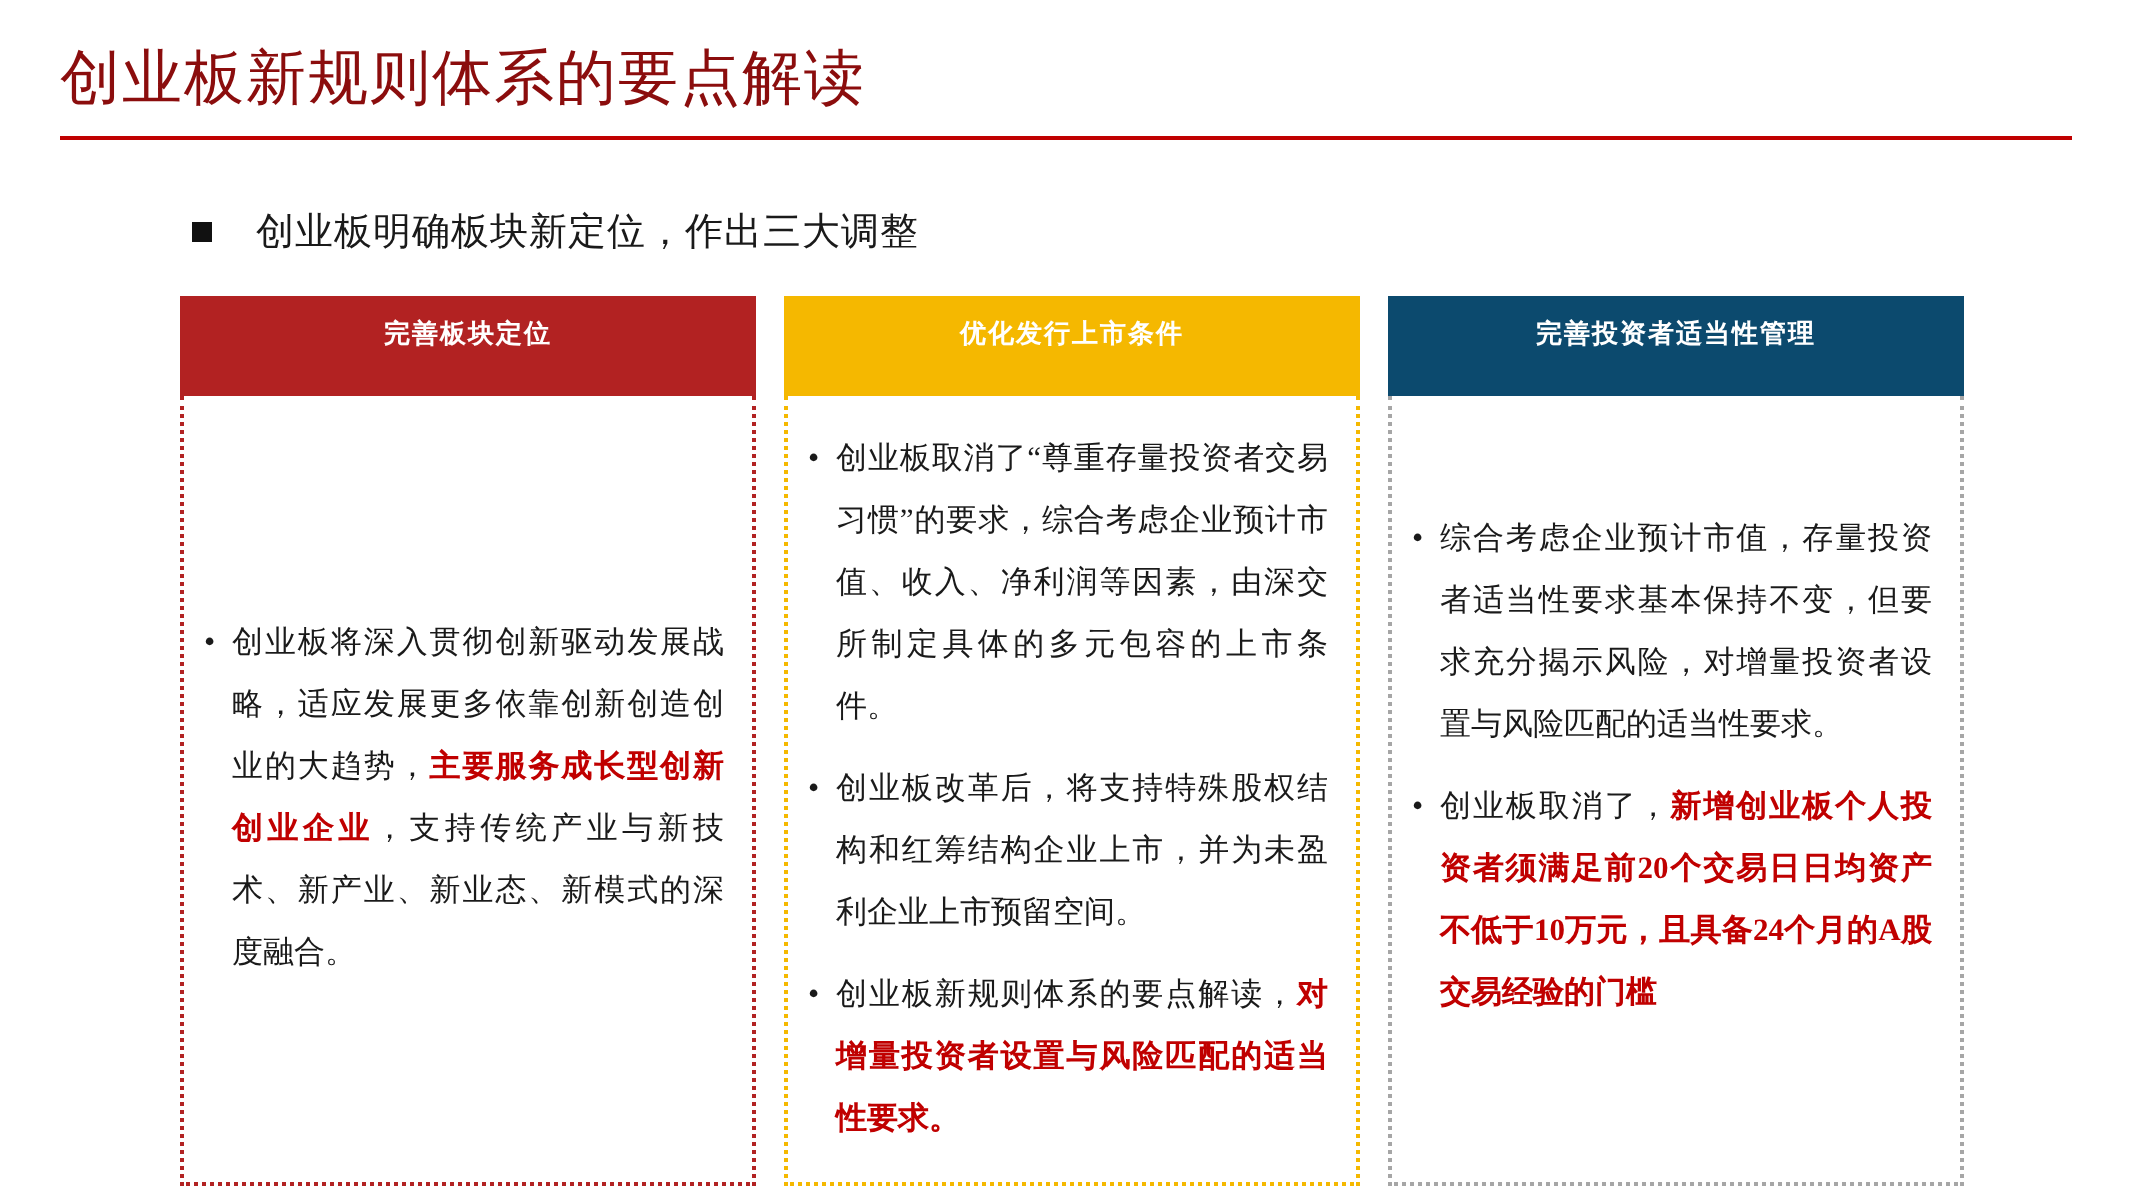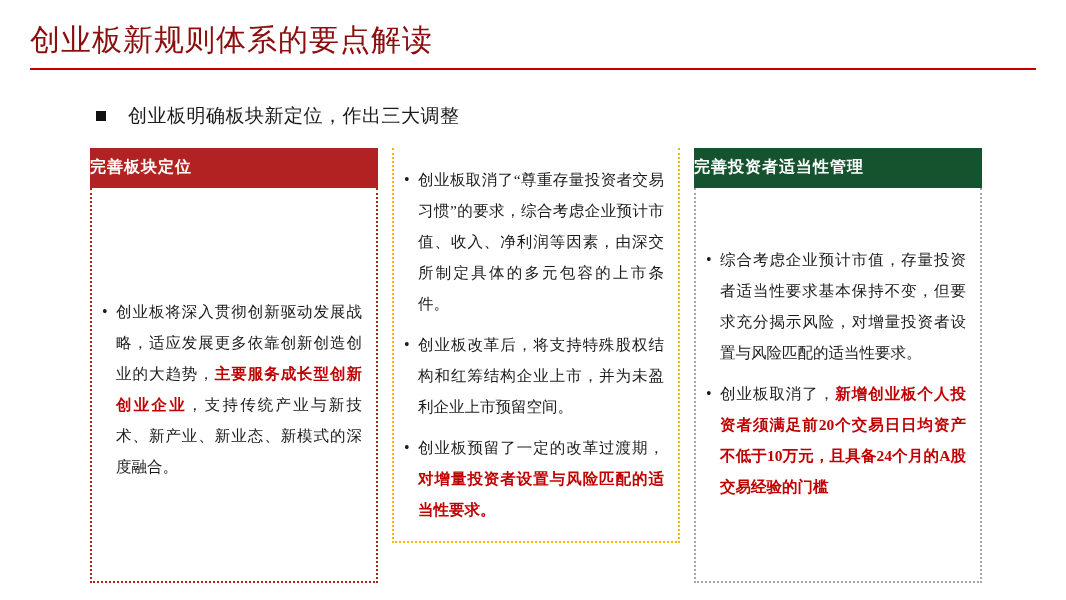--- a/index.html
+++ b/index.html
@@ -69,32 +69,32 @@
     top: 148px;
     width: 892px;
     display: flex;
     gap: 14px;
   }
   .col {
     width: 288px;
     box-sizing: border-box;
   }
   .col-head {
-    height: 40px;
+    height: 50px;
     line-height: 38px;
-    text-align: left;
+    text-align: center;
     color: #ffffff;
-    font-size: 16px;
+    font-size: 13px;
     font-weight: bold;
     font-family: "Liberation Serif", "DejaVu Serif", serif;
     letter-spacing: 1px;
   }
   .col-1 .col-head { background: #b22222; }
   .col-2 .col-head { background: #f5b800; }
-  .col-3 .col-head { background: #14532d; }
+  .col-3 .col-head { background: #0c4a6e; }
 
   .col-body {
     border-style: dotted;
     border-width: 2px;
     border-top: none;
     box-sizing: border-box;
     height: 395px;
     padding: 16px 14px 10px 10px;
     font-size: 15.5px;
     line-height: 31px;
@@ -149,32 +149,33 @@
       <div class="col-head">完善板块定位</div>
       <div class="col-body">
           <div class="para">
             <span class="dot">•</span>
             <span class="ptext"><span>创业板将深入贯彻创新驱动发展战略，适应发展更多依靠创新创造创业的大趋势，</span><span class="hl">主要服务成长型创新创业企业</span><span>，支持传统产业与新技术、新产业、新业态、新模式的深度融合。</span></span>
           </div>
         </div>
     </div>
 
     <div class="col col-2">
+      <div class="col-head">优化发行上市条件</div>
       <div class="col-body">
           <div class="para">
             <span class="dot">•</span>
             <span class="ptext"><span>创业板取消了“尊重存量投资者交易习惯”的要求，综合考虑企业预计市值、收入、净利润等因素，由深交所制定具体的多元包容的上市条件。</span></span>
           </div>
           <div class="para">
             <span class="dot">•</span>
             <span class="ptext"><span>创业板改革后，将支持特殊股权结构和红筹结构企业上市，并为未盈利企业上市预留空间。</span></span>
           </div>
           <div class="para">
             <span class="dot">•</span>
-            <span class="ptext"><span>创业板预留了一定的改革过渡期，</span><span class="hl">对增量投资者设置与风险匹配的适当性要求。</span></span>
+            <span class="ptext"><span>创业板新规则体系的要点解读，</span><span class="hl">对增量投资者设置与风险匹配的适当性要求。</span></span>
           </div>
         </div>
     </div>
 
     <div class="col col-3">
       <div class="col-head">完善投资者适当性管理</div>
       <div class="col-body">
           <div class="para">
             <span class="dot">•</span>
             <span class="ptext"><span>综合考虑企业预计市值，存量投资者适当性要求基本保持不变，但要求充分揭示风险，对增量投资者设置与风险匹配的适当性要求。</span></span>

